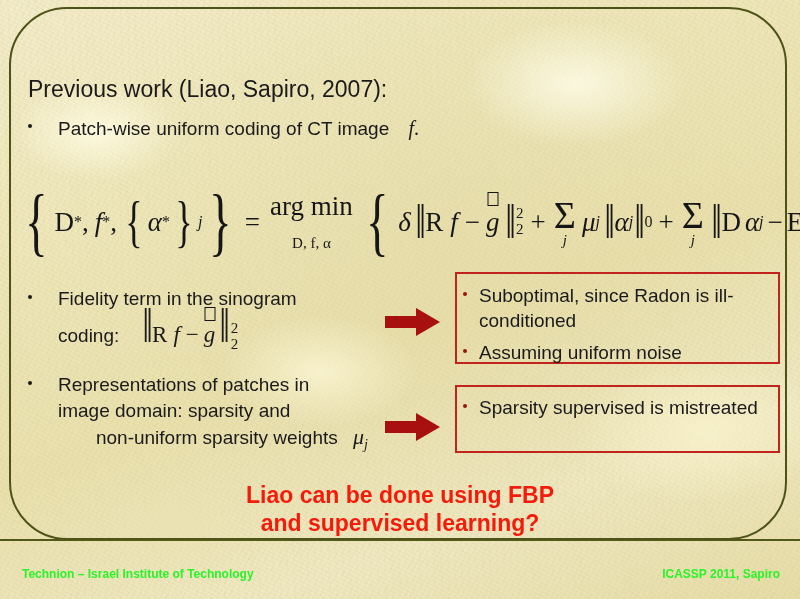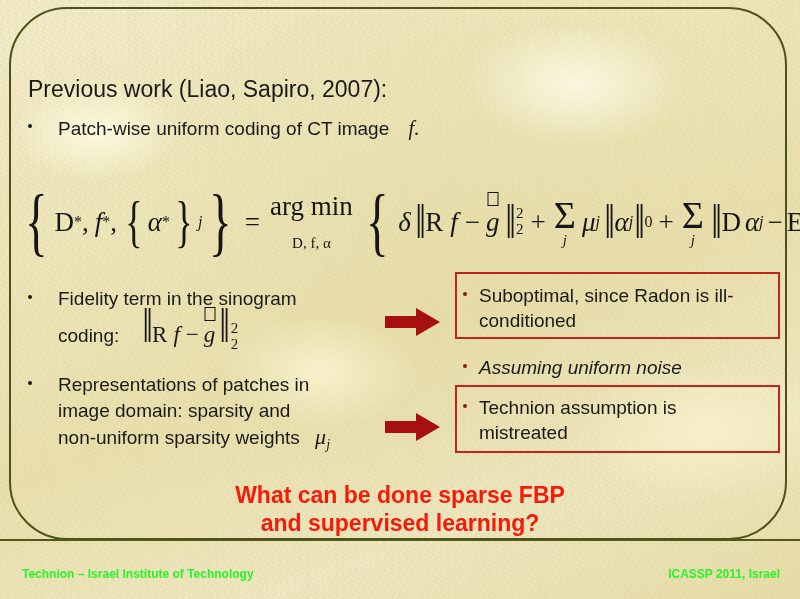--- a/index.html
+++ b/index.html
@@ -220,21 +220,21 @@
   #arrow1 { left: 385px; top: 307px; }
   #arrow2 { left: 385px; top: 412px; }
 
   
   .redbox {
     position: absolute;
     border: 2px solid #c0241c;
     box-sizing: border-box;
     background: transparent;
   }
-  #redbox1 { left: 455px; top: 272px; width: 325px; height: 67px; }
+  #redbox1 { left: 455px; top: 272px; width: 325px; height: 92px; }
   #redbox2 { left: 455px; top: 385px; width: 325px; height: 68px; }
   .rb-item {
     position: relative;
     color: #1a1a1a;
     font-size: 19px;
     line-height: 25px;
     margin-left: 22px;
     margin-right: 8px;
   }
   .rb-item .rdot {
@@ -370,21 +370,21 @@
             <span class="s-bot mathr">2</span>
           </span>
       </span>
     </span>
   </div>
 
   <div class="lowbullet" id="low2">
     <span class="dot"></span>
     <span class="txt">Representations of patches in</span>
     <span class="txt">image domain: sparsity and</span>
-    <span class="txt" style="white-space:nowrap;">
+    <span class="txt" style="white-space:nowrap;text-align:right;">
       <span>non-uniform sparsity weights</span>
       <span class="mathi" style="font-size:22px;margin-left:10px;">μ</span><span class="mathi" style="font-size:14px;vertical-align:sub;">j</span>
     </span>
   </div>
 
   <div class="arrow" id="arrow1">
     <svg width="56" height="30" viewBox="0 0 56 30">
       <polygon points="0,9 31,9 31,1 55,15 31,29 31,21 0,21" fill="#a81010"></polygon>
     </svg>
   </div>
@@ -392,34 +392,34 @@
     <svg width="56" height="30" viewBox="0 0 56 30">
       <polygon points="0,9 31,9 31,1 55,15 31,29 31,21 0,21" fill="#a81010"></polygon>
     </svg>
   </div>
 
   <div class="redbox" id="redbox1">
     <div class="rb-item" style="margin-top:9px;">
       <span class="rdot"></span>
       <span>Suboptimal, since Radon is ill-conditioned</span>
     </div>
-    <div class="rb-item" style="margin-top:22px;font-style:italic;">
+    <div class="rb-item" style="margin-top:7px;">
       <span class="rdot"></span>
       <span>Assuming uniform noise</span>
     </div>
   </div>
 
   <div class="redbox" id="redbox2">
     <div class="rb-item" style="margin-top:8px;">
       <span class="rdot"></span>
-      <span>Technion assumption is mistreated</span>
+      <span>Sparsity supervised is mistreated</span>
     </div>
   </div>
 
   <div id="question">
-    <div>What can be done sparse FBP</div>
+    <div>Liao can be done using FBP</div>
     <div>and supervised learning?</div>
   </div>
 
   <div class="footer" id="footer-left">Technion – Israel Institute of Technology</div>
-  <div class="footer" id="footer-right">ICASSP 2011, Israel</div>
+  <div class="footer" id="footer-right">ICASSP 2011, Sapiro</div>
 
 </div>
 
 </body></html>

